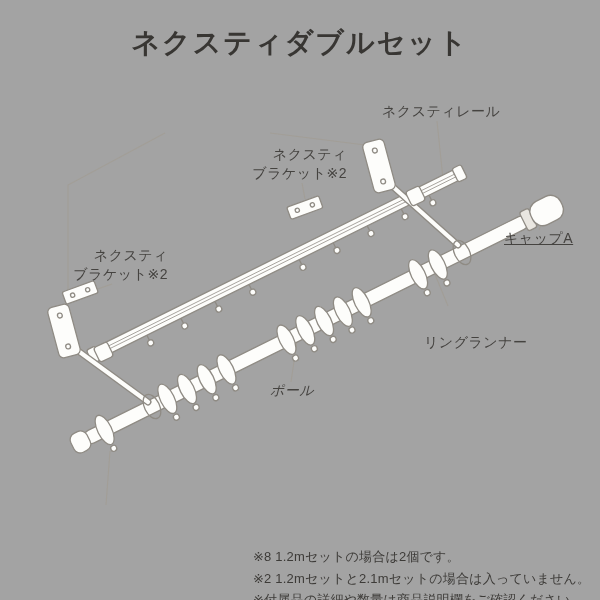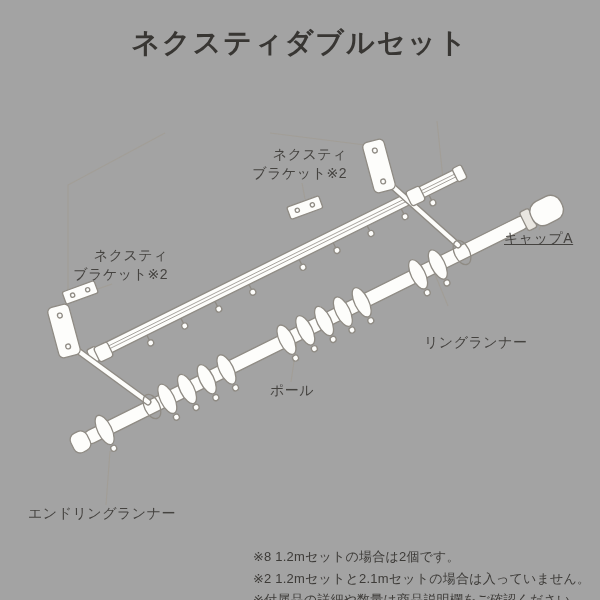--- a/index.html
+++ b/index.html
@@ -177,38 +177,38 @@
 
       <g transform="rotate(-20 80 292)">
         <rect x="63" y="286" width="34" height="13" rx="2"></rect>
         <circle cx="72" cy="292.5" r="2.1"></circle>
         <circle cx="88" cy="292.5" r="2.1"></circle>
       </g>
     </g>
   </svg>
 
 
+  <div class="lbl" style="left:382px; top:104px;">ネクスティレール</div>
 
   <div class="lbl two" style="right:253px; top:145px;">
     <span>ネクスティ</span>
     <span>ブラケット※2</span>
   </div>
 
   <div class="lbl" style="left:504px; top:231px;text-decoration:underline;">キャップA</div>
 
   <div class="lbl two" style="right:432px; top:246px;">
     <span>ネクスティ</span>
     <span>ブラケット※2</span>
   </div>
 
   <div class="lbl" style="left:424px; top:307px;margin-top:28px;">リングランナー</div>
 
-  <div class="lbl" style="left:270px; top:383px;">ポール</div>
-
-  <div class="lbl" style="left:28px; top:506px;">エンドリングランナー</div>
+  <div class="lbl" style="left:270px; top:383px;font-style:italic;">ポール</div>
+
 
   <div class="footnotes">
     <div>※8 1.2mセットの場合は2個です。</div>
     <div>※2 1.2mセットと2.1mセットの場合は入っていません。</div>
     <div>※付属品の詳細や数量は商品説明欄をご確認ください。</div>
   </div>
 
 </div>
 
 </body></html>

